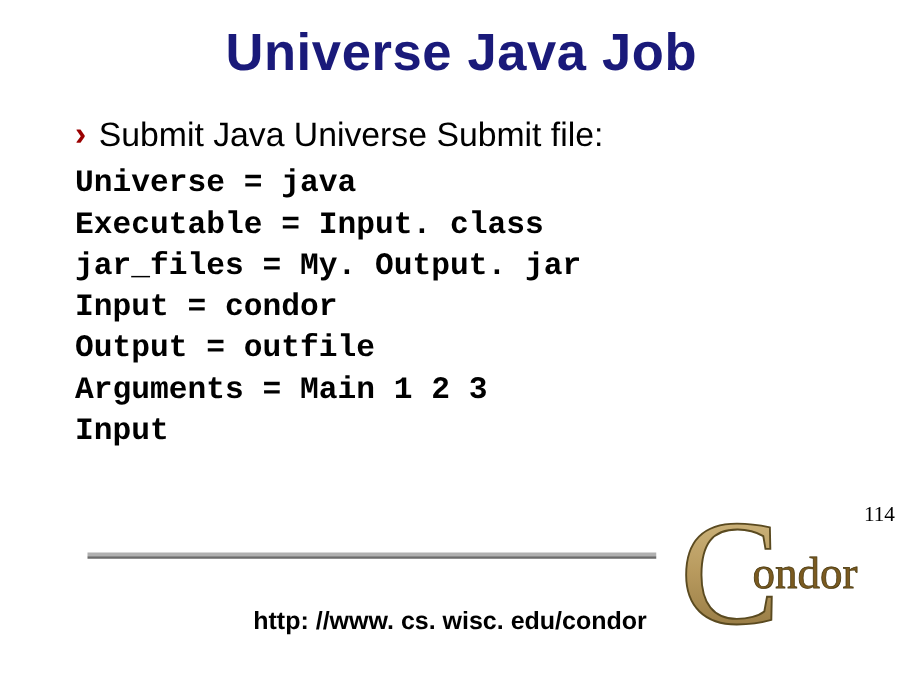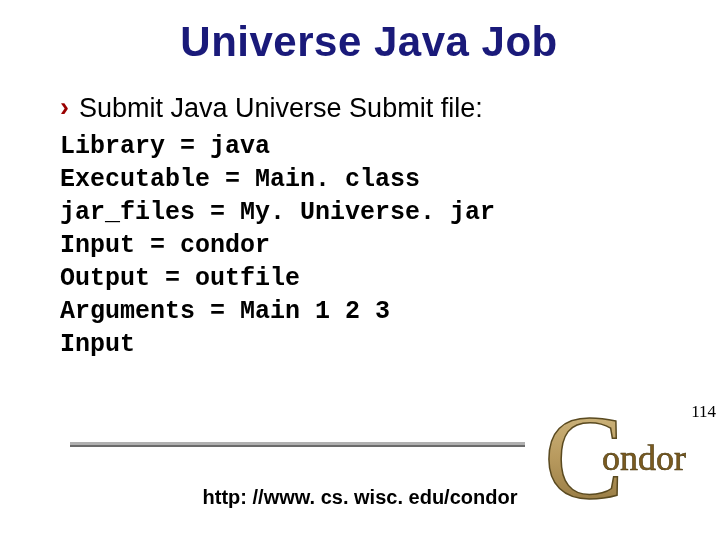--- a/index.html
+++ b/index.html
@@ -98,23 +98,23 @@
 
 <div class="slide">
 
   <h1 class="title">Universe Java Job</h1>
 
   <div class="bullet-line">
     <span class="bullet-glyph">›</span>
     <span class="bullet-text">Submit Java Universe Submit file:</span>
   </div>
 
-  <pre class="code-block"><span>Library = java</span>
-<span>Executable = Main. class</span>
-<span>jar_files = My. Universe. jar</span>
+  <pre class="code-block"><span>Universe = java</span>
+<span>Executable = Input. class</span>
+<span>jar_files = My. Output. jar</span>
 <span>Input = condor</span>
 <span>Output = outfile</span>
 <span>Arguments = Main 1 2 3</span>
 <span>Input</span></pre>
 
   <div class="hr-rule"></div>
 
   <div class="footer-link">http: //www. cs. wisc. edu/condor</div>
 
   <div class="page-num">114</div>

